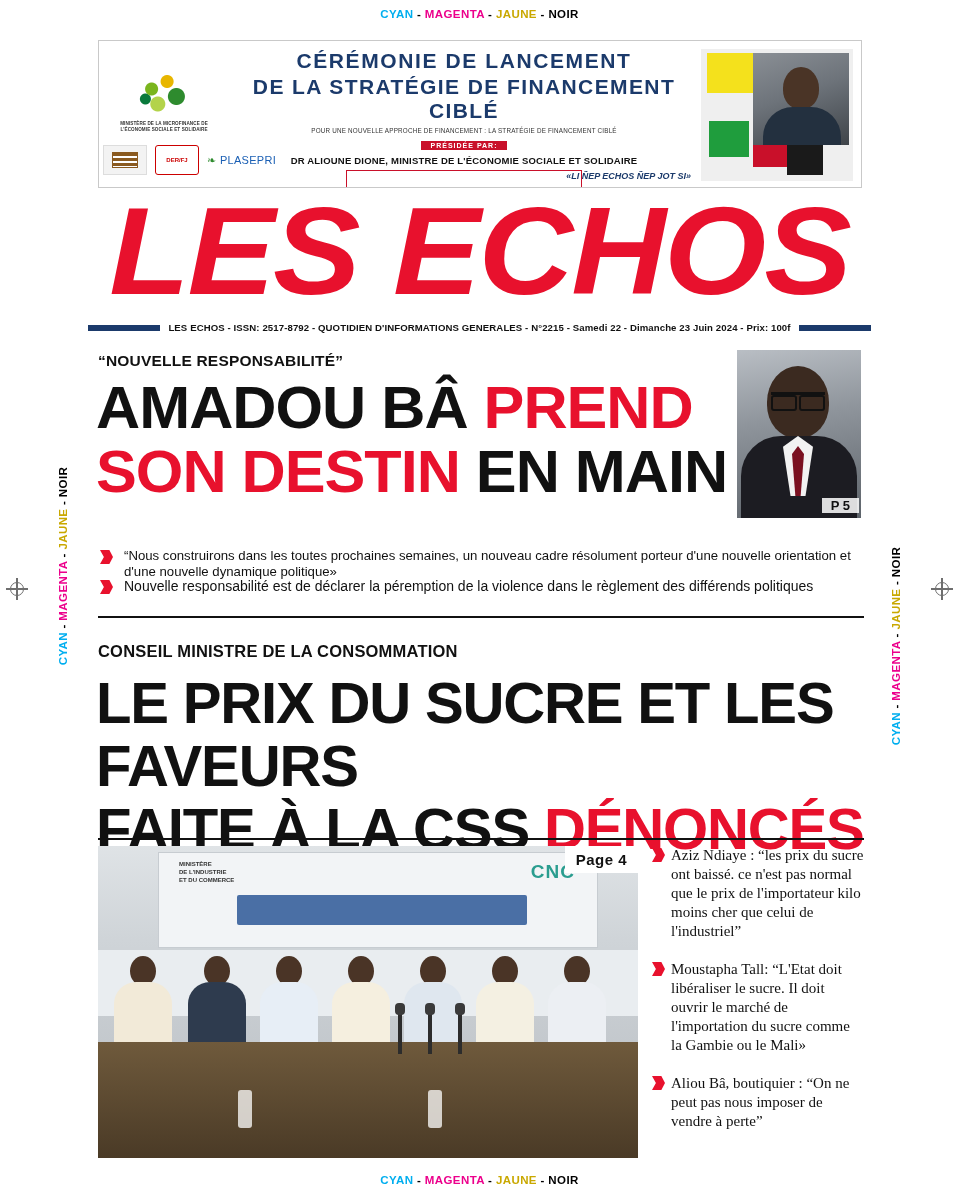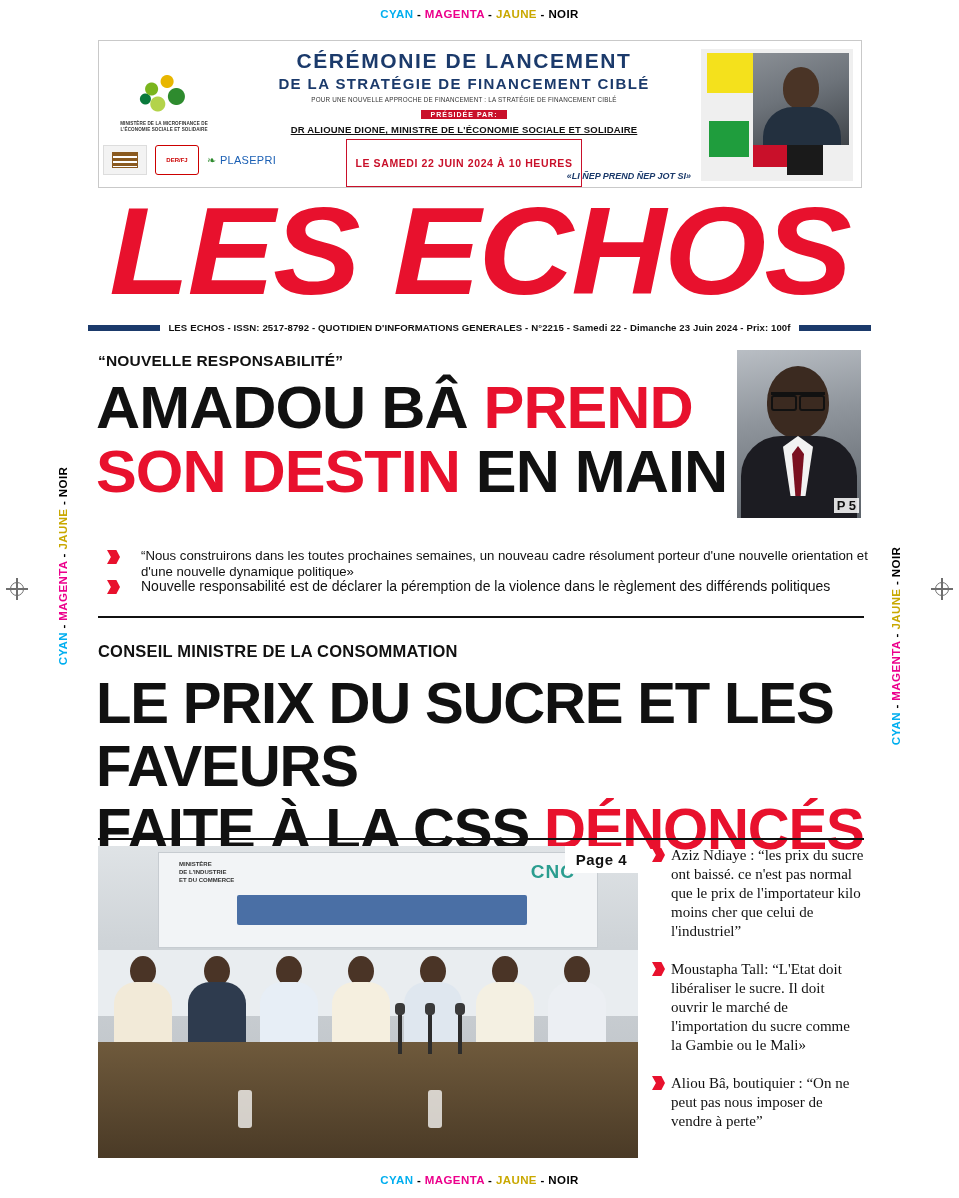--- a/index.html
+++ b/index.html
@@ -113,28 +113,28 @@
   }
   .logo-der { background: #fff; border: 1px solid #c00; color: #c00; border-radius: 3px; }
   .logo-plasepri { color: #1a5fb4; font-size: 11px; letter-spacing: .3px; }
   .logo-plasepri .leafdot { color: #2e8b2e; }
 
   .ad-center { position: absolute; left: 130px; top: 8px; width: 470px; text-align: center; }
   .ad-t1 {
     font-size: 21px; font-weight: bold; color: #1b3a6b; letter-spacing: 1.6px;
   }
   .ad-t2 {
-    font-size: 15px; font-weight: bold; color: #1b3a6b; letter-spacing: 1.4px; margin-top: 2px;
+    font-size: 21px; font-weight: bold; color: #1b3a6b; letter-spacing: 1.4px; margin-top: 2px;
   }
   .ad-t3 { font-size: 6.3px; color: #333; margin-top: 4px; letter-spacing: .2px; }
   .ad-presidee {
     margin-top: 6px; font-size: 7px; font-weight: bold; color: #ffffff;
     background: #c9102a; display: inline-block; padding: 1px 10px; letter-spacing: 1px;
   }
-  .ad-t4 { font-size: 9.5px; font-weight: bold; color: #111; margin-top: 3px; letter-spacing: .2px; text-decoration: underline; }
+  .ad-t4 { font-size: 9.5px; font-weight: bold; color: #111; margin-top: 3px; letter-spacing: .2px; }
   .ad-venue {
     margin-top: 4px; font-size: 13px; font-weight: bold; color: #1b3a6b; letter-spacing: .6px;
   }
   .ad-pin { color: #0a7a3c; font-size: 12px; }
   .ad-date {
     margin-top: 4px; display: inline-block;
     border: 1.4px solid #c9102a; color: #c9102a; font-weight: bold;
     font-size: 10.5px; padding: 17px 8px; letter-spacing: .6px;
   }
   .ad-slogan {
@@ -231,27 +231,27 @@
     position: absolute; left: 46px; top: 86px; width: 30px; height: 60px;
     background: #f2f2f2; clip-path: polygon(50% 0, 100% 18%, 75% 100%, 25% 100%, 0 18%);
   }
   .lead-photo .tie {
     position: absolute; left: 55px; top: 96px; width: 12px; height: 50px;
     background: #7a1020; clip-path: polygon(50% 0, 100% 16%, 72% 100%, 28% 100%, 0 16%);
   }
   .page-ref {
     position: absolute; right: 100px; top: 498px;
     font-size: 13px; font-weight: bold; color: #111;
-    background: rgba(255,255,255,.85); padding: 0 3px;
+    background: rgba(255,255,255,.85); padding: 0 9px;
   }
 
   
   .bullet-row {
-    position: absolute; left: 107px; width: 766px;
-    display: flex; align-items: flex-start; gap: 21px;
+    position: absolute; left: 100px; width: 766px;
+    display: flex; align-items: flex-start; gap: 11px;
   }
   .b1 { top: 548px; }
   .b2 { top: 578px; }
   .arrow {
     width: 13px; height: 14px; flex: 0 0 13px; margin-top: 2px;
     background: #e8112d;
     clip-path: polygon(0 0, 72% 0, 100% 50%, 72% 100%, 0 100%, 30% 50%);
   }
   .bullet-text { font-size: 13.2px; color: #111; line-height: 16px; }
   .b2 .bullet-text { font-size: 14px; }
@@ -409,21 +409,21 @@
 
     <div class="ad-center">
       <div class="ad-t1">CÉRÉMONIE DE LANCEMENT</div>
       <div class="ad-t2">DE LA STRATÉGIE DE FINANCEMENT CIBLÉ</div>
       <div class="ad-t3">POUR UNE NOUVELLE APPROCHE DE FINANCEMENT : LA STRATÉGIE DE FINANCEMENT CIBLÉ</div>
       <div class="ad-presidee">PRÉSIDÉE PAR:</div>
       <div class="ad-t4">DR ALIOUNE DIONE, MINISTRE DE L'ÉCONOMIE SOCIALE ET SOLIDAIRE</div>
       <div class="ad-date">LE SAMEDI 22 JUIN 2024 À 10 HEURES</div>
     </div>
 
-    <div class="ad-slogan">«LI ÑEP PREND ÑEP JOT SI»</div>
+    <div class="ad-slogan">«LI ÑEP ECHOS ÑEP JOT SI»</div>
 
     <div class="ad-photo">
       <div class="sq-y"></div>
       <div class="sq-g"></div>
       <div class="sq-r"></div>
       <div class="sq-k"></div>
       <div class="portrait">
         <div class="head"></div>
           <div class="body"></div>
       </div>

